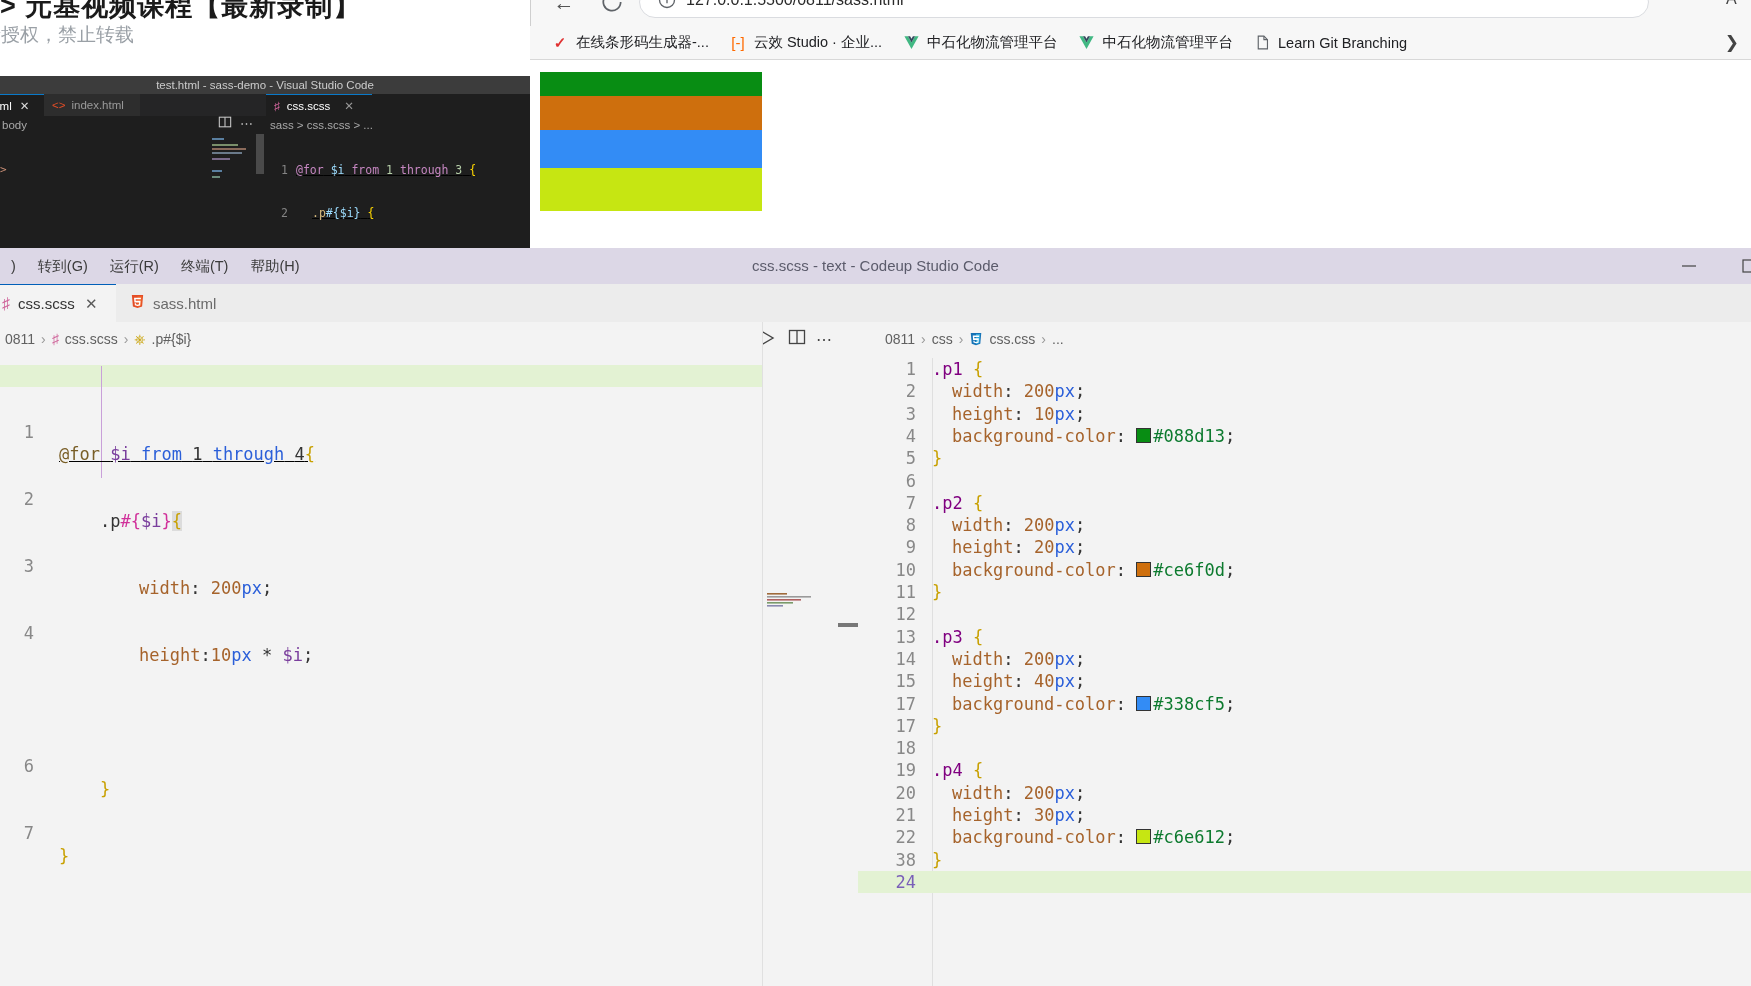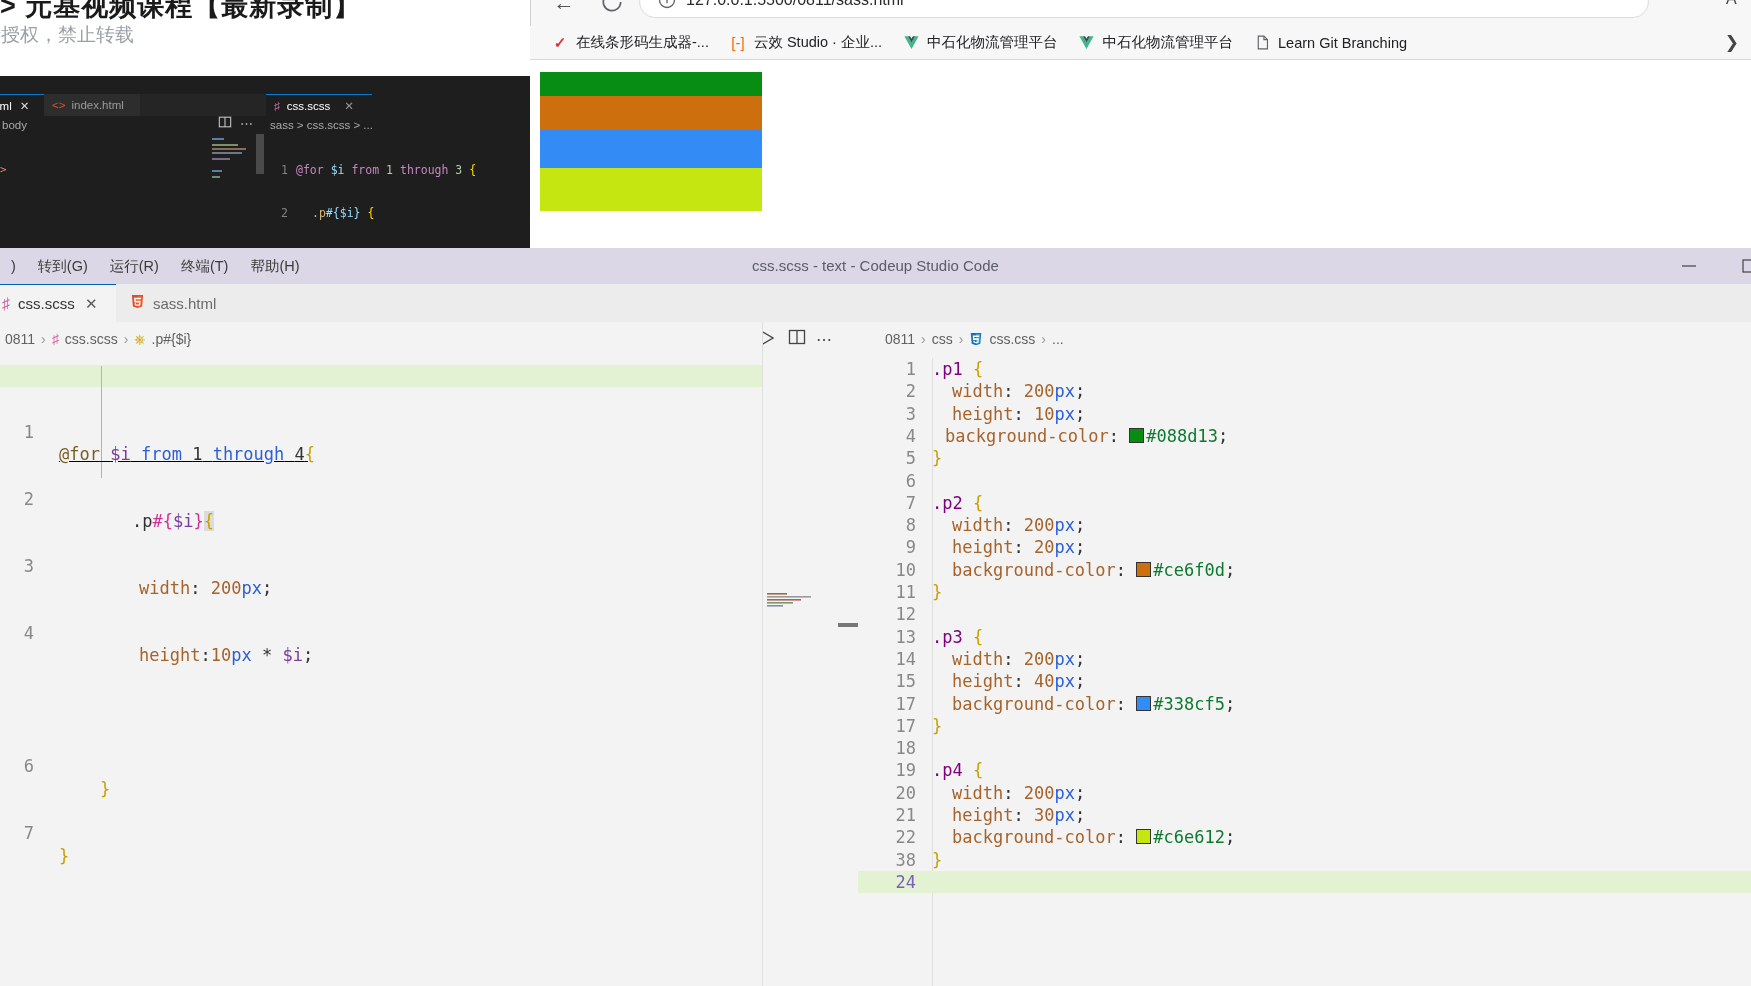--- a/index.html
+++ b/index.html
@@ -50,21 +50,21 @@
   #dark-breadcrumb{left:0;top:40px;width:266px;height:18px;line-height:18px;font-size:11.5px;color:#a9a9a9;padding-left:2px;box-sizing:border-box;}
   #dark-left-code{left:0;top:58px;width:205px;height:114px;font-family:"DejaVu Sans Mono",monospace;font-size:11px;line-height:14.5px;color:#9cdcfe;white-space:pre;padding-left:0;}
   #dark-minimap{left:210px;top:60px;width:42px;height:110px;}
   #dark-scroll{left:256px;top:58px;width:8px;height:40px;background:#4a4a4a;}
   #dark-split-line{left:266px;top:18px;width:1px;height:154px;background:#3c3c3c;}
   #dark-right{left:266px;top:18px;width:264px;height:154px;background:#1e1e1e;}
   #dtab-c{left:0;top:0;width:106px;height:22px;background:#1e1e1e;color:#ffffff;display:flex;align-items:center;padding:0 8px;box-sizing:border-box;font-size:11.5px;border-top:1px solid #0a7aca;}
   #dark-bc2{left:4px;top:22px;width:250px;height:18px;line-height:18px;font-size:11.5px;color:#a9a9a9;}
   #dark-code2{left:0;top:40px;width:264px;height:114px;font-family:"DejaVu Sans Mono",monospace;font-size:11.5px;line-height:14.4px;white-space:pre;}
   .dln{position:absolute;left:0;width:22px;text-align:right;color:#858585;}
-  .dtxt{position:absolute;left:30px;white-space:pre;}
+  .dtxt{position:absolute;left:30px;white-space:pre;text-decoration:underline;}
 
   
   #vscode-light{left:0;top:248px;width:1751px;height:738px;background:#f3f3f3;}
   #light-titlebar{left:0;top:0;width:1751px;height:36px;background:#dcd7e6;}
   #menu-items{left:0;top:0;height:36px;display:flex;align-items:center;font-size:14.5px;color:#3b3b3b;padding-left:0;}
   .mi{padding:0 11px;height:36px;display:flex;align-items:center;}
   #light-title{left:0;top:0;width:1751px;height:36px;line-height:36px;text-align:center;font-size:15px;color:#5b5b6b;pointer-events:none;}
   #win-min{left:1680px;top:9px;width:18px;height:18px;}
   #win-max{left:1740px;top:9px;width:18px;height:18px;}
 
@@ -191,20 +191,23 @@
 </div>
 
 <div class="abs" id="browser-content">
   <div class="cbar" style="top:12px;height:24px;background:#088d13;"></div>
   <div class="cbar" style="top:36px;height:34px;background:#ce6f0d;"></div>
   <div class="cbar" style="top:70px;height:38px;background:#338cf5;"></div>
   <div class="cbar" style="top:108px;height:43px;background:#c6e612;"></div>
 </div>
 
 <div class="abs" id="vscode-dark">
+  <div class="abs" id="dark-titlebar">
+    <div class="abs" id="dark-title">test.html - sass-demo - Visual Studio Code</div>
+  </div>
 
   <div class="abs" id="dark-tabs">
     <div class="dtab" id="dtab-a">
       <span>html</span>
       <span style="margin-left:8px;color:#ddd;">✕</span>
     </div>
     <div class="dtab" id="dtab-b">
       <span style="color:#e44d26;margin-right:6px;">&lt;&gt;</span>
       <span>index.html</span>
     </div>
@@ -344,21 +347,21 @@
 
     <div class="indent-guide" style="left:101px;top:44px;height:112px;background:#c9a0d9;"></div>
 
     <div class="code" style="left:0;top:32px;width:762px;">
       <div style="position:relative;height:22.3px;">
         <span class="gut" style="left:0;">1</span>
         <span style="position:absolute;left:59px;text-decoration:underline;"><span class="s-at">@for</span> <span class="s-var">$i</span> <span class="s-kw">from</span> <span class="s-num">1</span> <span class="s-kw">through</span> <span class="s-num">4</span><span class="s-brace">{</span></span>
       </div>
       <div style="position:relative;height:22.3px;">
         <span class="gut" style="left:0;">2</span>
-        <span style="position:absolute;left:100px;margin-left:32px;"><span class="k-punc">.p</span><span class="s-interp">#{</span><span class="s-var">$i</span><span class="s-interp">}</span><span class="s-brace" style="background:#dcdcdc;">{</span></span>
+        <span style="position:absolute;left:100px;"><span class="k-punc">.p</span><span class="s-interp">#{</span><span class="s-var">$i</span><span class="s-interp">}</span><span class="s-brace" style="background:#dcdcdc;">{</span></span>
       </div>
       <div style="position:relative;height:22.3px;">
         <span class="gut" style="left:0;" style2="">3</span>
         <span style="position:absolute;left:139px;"><span class="k-prop">width</span><span class="k-punc">:</span> <span class="k-prop">200</span><span class="k-unit">px</span><span class="k-punc">;</span></span>
       </div>
       <div style="position:relative;height:22.3px;">
         <span class="gut" style="left:0;">4</span>
         <span style="position:absolute;left:139px;"><span class="k-prop">height</span><span class="k-punc">:</span><span class="k-prop">10</span><span class="k-unit">px</span> <span class="k-punc">*</span> <span class="s-var">$i</span><span class="k-punc">;</span></span>
       </div>
       <div style="position:relative;height:22.3px;overflow:hidden;">
@@ -423,21 +426,21 @@
       <div class="rrow" style="top:22.3px;">
         <span class="rgut">2</span>
         <span class="rtxt" style="left:94px;"><span class="k-prop">width</span><span class="k-punc">:</span> <span class="k-prop">200</span><span class="k-unit">px</span><span class="k-punc">;</span></span>
       </div>
       <div class="rrow" style="top:44.6px;">
         <span class="rgut">3</span>
         <span class="rtxt" style="left:94px;"><span class="k-prop">height</span><span class="k-punc">:</span> <span class="k-prop">10</span><span class="k-unit">px</span><span class="k-punc">;</span></span>
       </div>
       <div class="rrow" style="top:66.9px;">
         <span class="rgut">4</span>
-        <span class="rtxt" style="left:87px;"><span class="k-prop">background-color</span><span class="k-punc">:</span> <span class="swatch" style="background:#088d13;"></span><span class="k-hex">#088d13</span><span class="k-punc">;</span></span>
+        <span class="rtxt" style="left:94px;"><span class="k-prop">background-color</span><span class="k-punc">:</span> <span class="swatch" style="background:#088d13;"></span><span class="k-hex">#088d13</span><span class="k-punc">;</span></span>
       </div>
       <div class="rrow" style="top:89.2px;">
         <span class="rgut">5</span>
         <span class="rtxt" style="left:74px;"><span class="k-brace">}</span></span>
       </div>
       <div class="rrow" style="top:111.5px;">
         <span class="rgut">6</span>
       </div>
       <div class="rrow" style="top:133.8px;">
         <span class="rgut">7</span>

